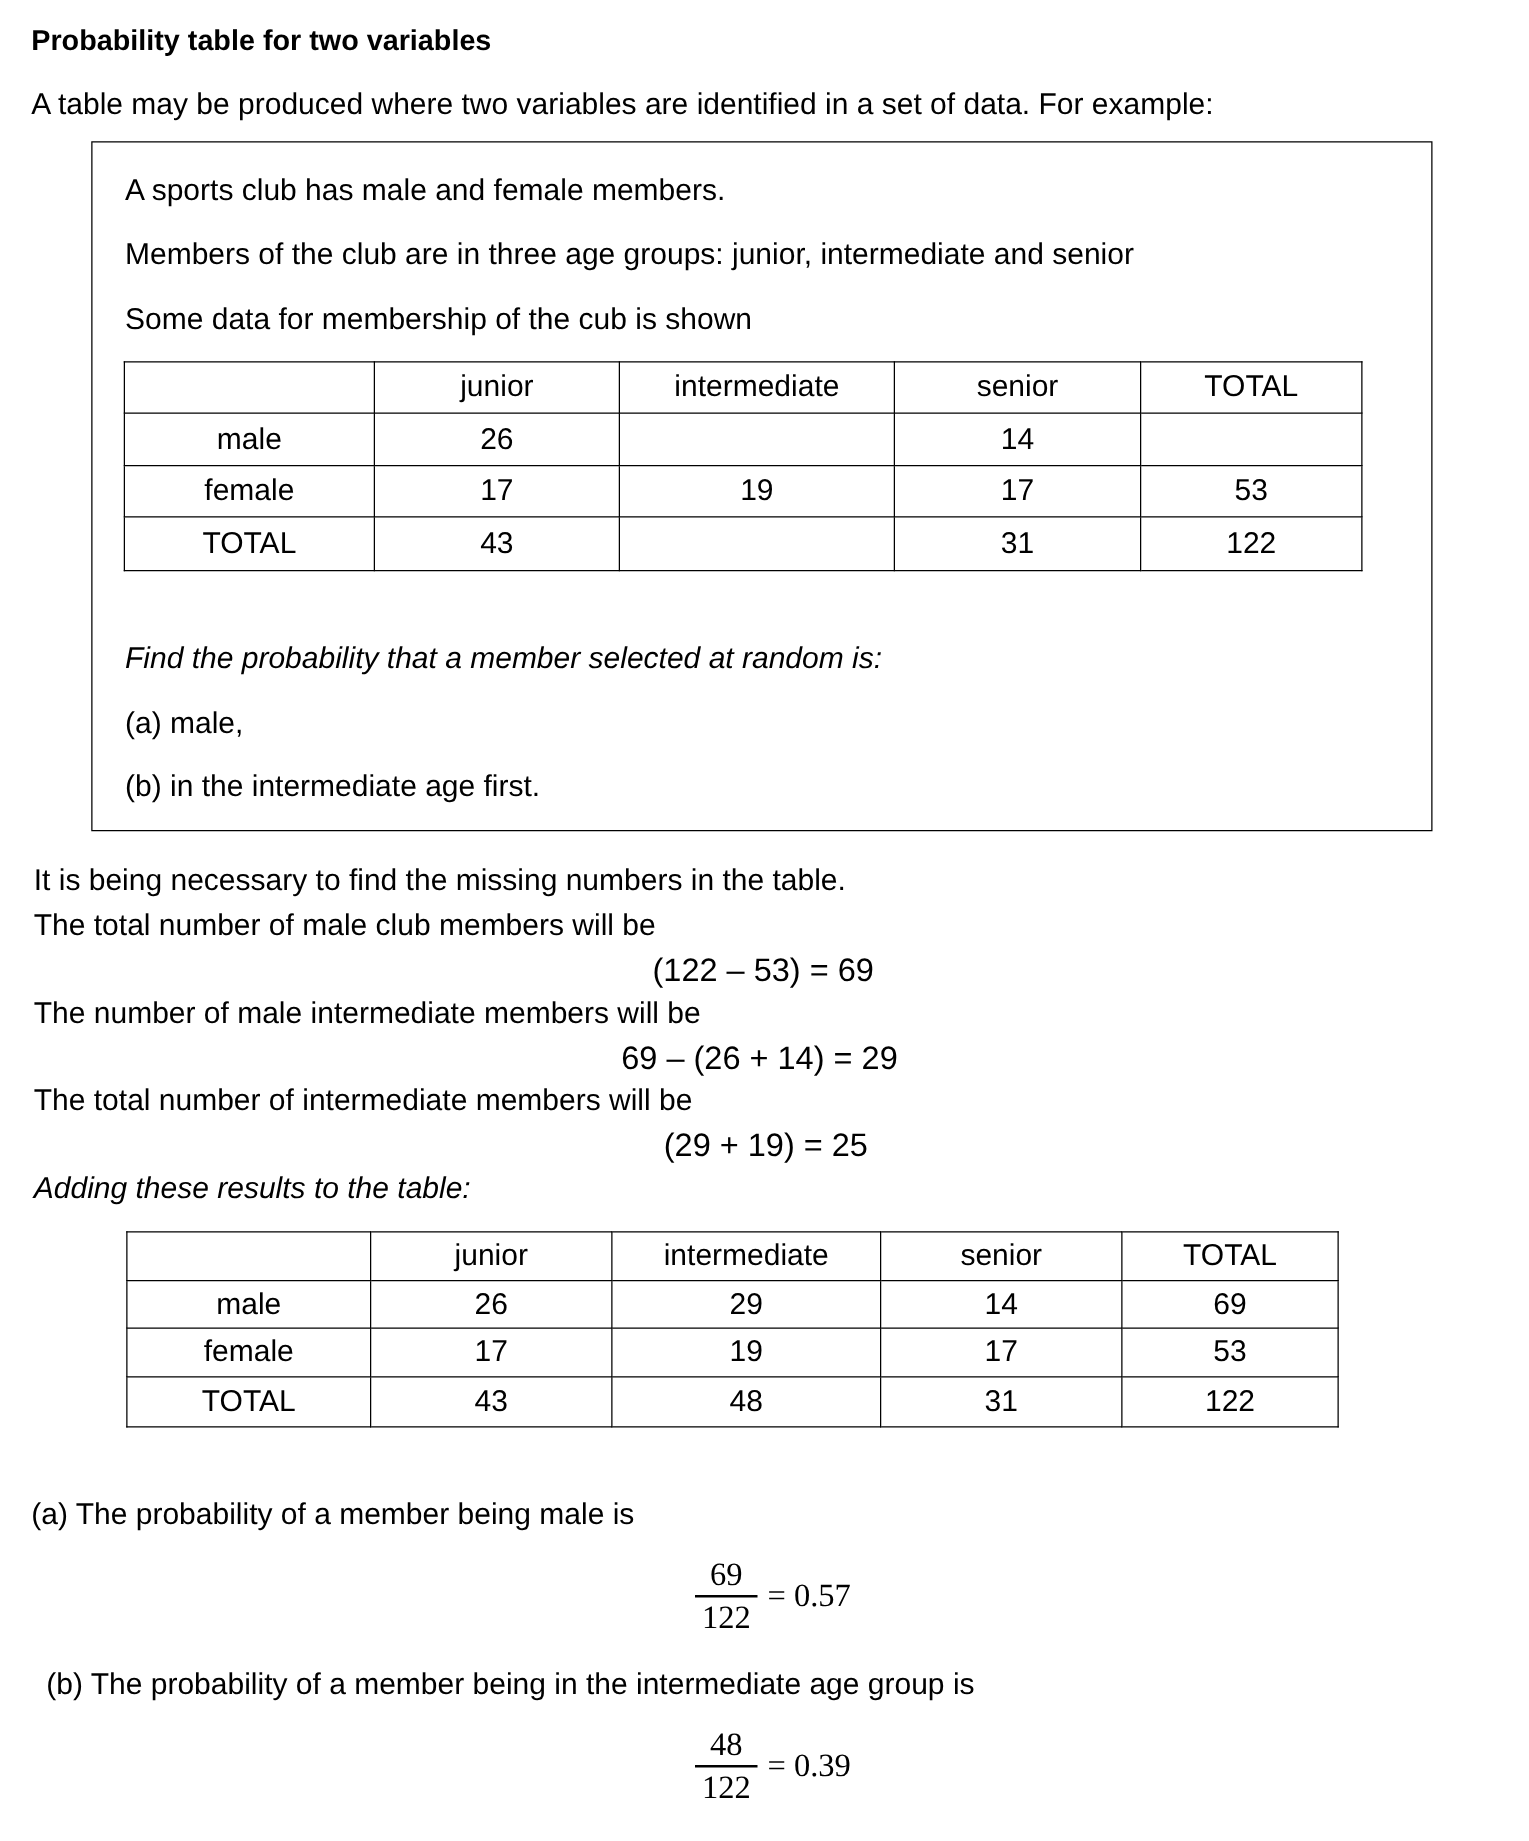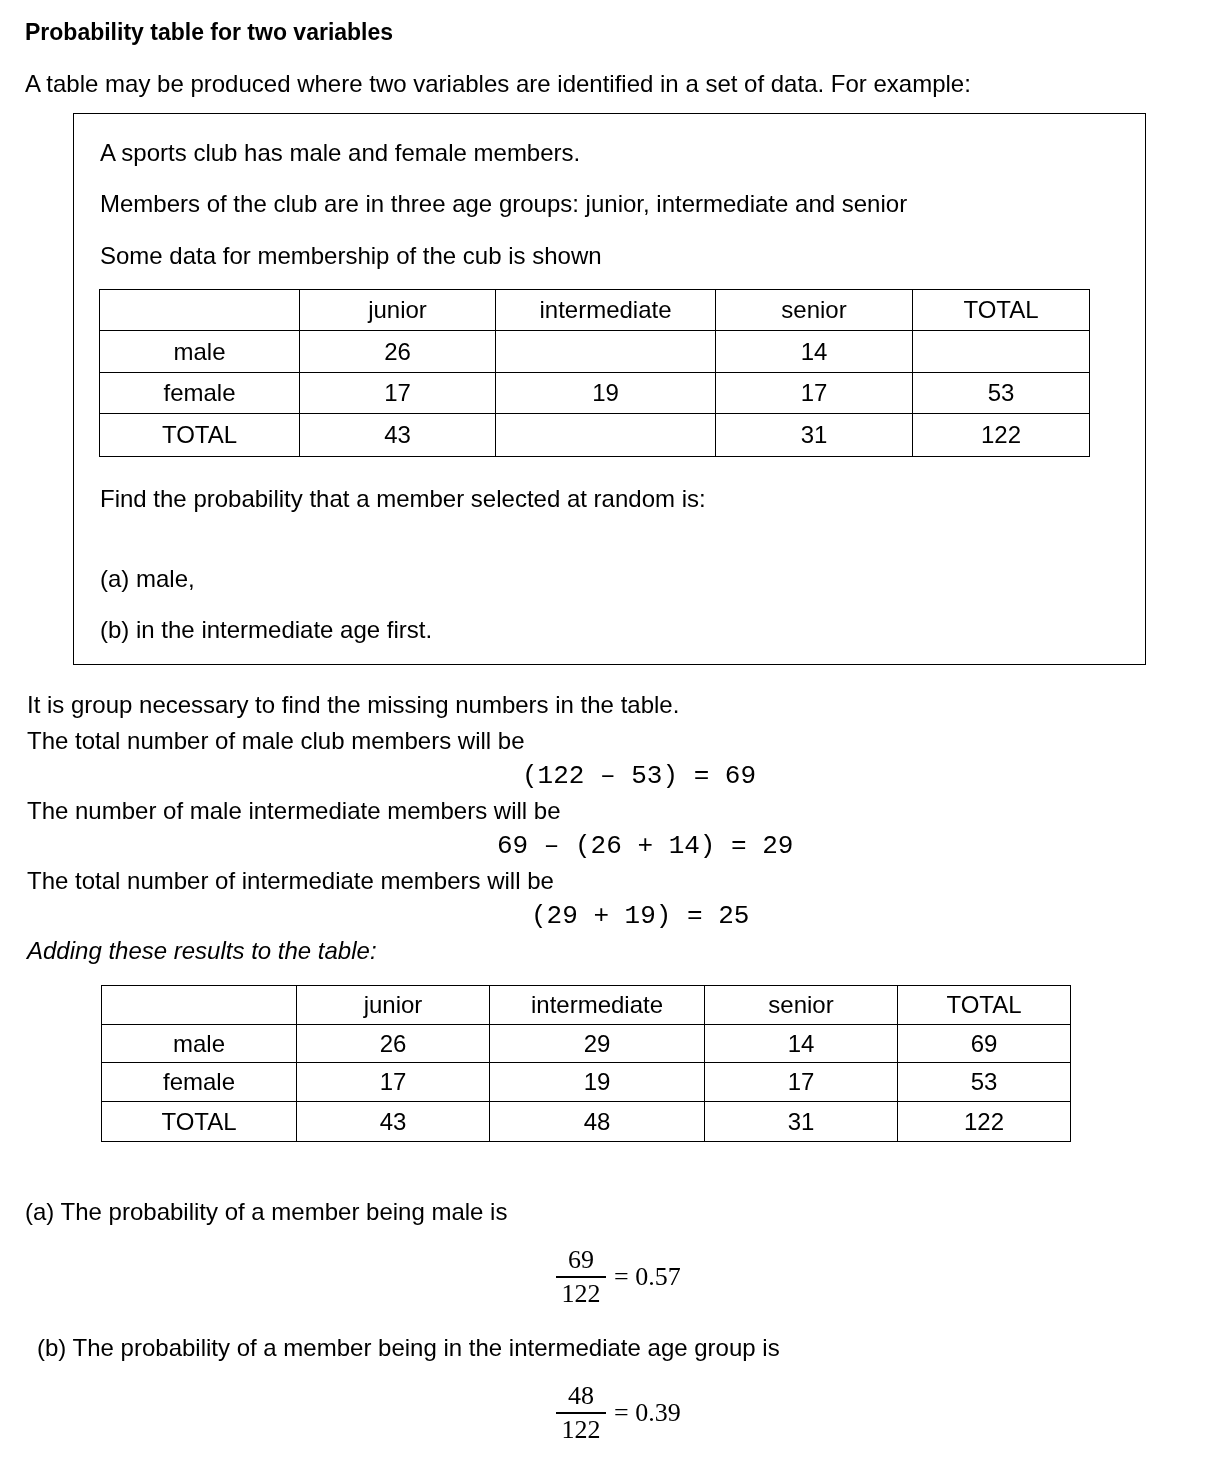--- a/index.html
+++ b/index.html
@@ -4,21 +4,21 @@
   <style>
     html, body { margin: 0; padding: 0; background: #ffffff; }
     body {
       width: 1223px; height: 1473px; position: relative; overflow: hidden;
       font-family: "Liberation Sans", "DejaVu Sans", sans-serif;
       color: #000000;
     }
     .abs { position: absolute; white-space: nowrap; }
     .t { font-size: 24px; line-height: 30px; }
     .title { font-size: 23px; font-weight: bold; line-height: 30px; }
-    .math { font-family: Liberation Mono, monospace; font-size: 26px; line-height: 30px; }
+    .math { font-family: Liberation Sans, sans-serif; font-size: 26px; line-height: 30px; }
     .example-box {
       position: absolute; left: 73px; top: 113px; width: 1073px; height: 552px;
       border: 1px solid #000; box-sizing: border-box;
     }
     table.grid {
       position: absolute; border-collapse: collapse;
       font-family: "Liberation Sans", "DejaVu Sans", sans-serif; font-size: 24px;
     }
     table.grid td {
       border: 1px solid #000; text-align: center; padding: 0; vertical-align: middle;
@@ -77,25 +77,25 @@
   <tr style="height:43px">
     <td>TOTAL</td>
     <td>43</td>
     <td></td>
     <td>31</td>
     <td>122</td>
   </tr>
 </tbody>
   </table>
 
-<div class="abs t" style="left:100px; top:484px;">Find the probability that a member selected at random is:</div>
+<div class="abs t" style="left:100px; top:512px;font-style:italic;">Find the probability that a member selected at random is:</div>
 <div class="abs t" style="left:100px; top:564px;">(a)  male,</div>
 <div class="abs t" style="left:100px; top:615px;">(b)  in the intermediate age first.</div>
 
-<div class="abs t" style="left:27px; top:690px;">It is group necessary to find the missing numbers in the table.</div>
+<div class="abs t" style="left:27px; top:690px;">It is being necessary to find the missing numbers in the table.</div>
 <div class="abs t" style="left:27px; top:726px;">The total number of male club members will be</div>
 <div class="abs math" style="left:522px; top:761px;">(122 – 53) = 69</div>
 <div class="abs t" style="left:27px; top:796px;">The number of male intermediate members will be</div>
 <div class="abs math" style="left:497px; top:831px;">69 – (26 + 14) = 29</div>
 <div class="abs t" style="left:27px; top:866px;">The total number of intermediate members will be</div>
 <div class="abs math" style="left:531px; top:901px;">(29 + 19) = 25</div>
 <div class="abs t" style="left:27px; top:936px;font-style:italic;">Adding these results to the table:</div>
 
 <table class="grid" style="left:101px; top:985px;">
   <colgroup>

